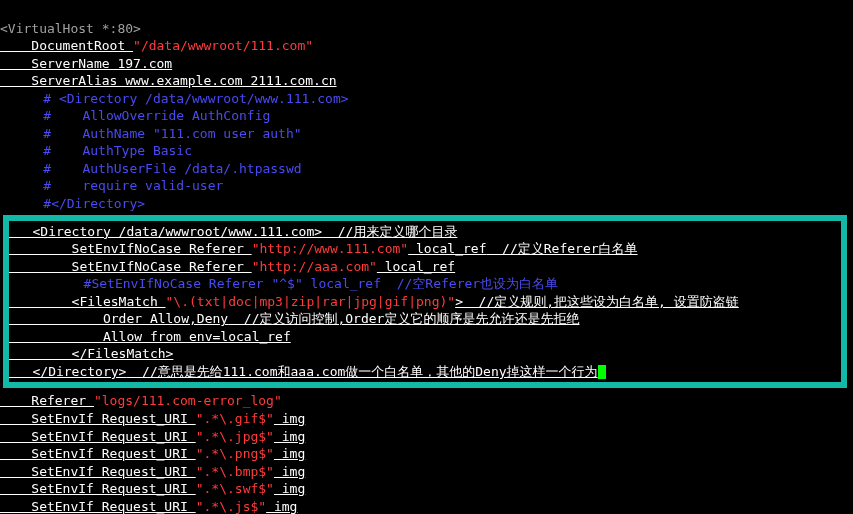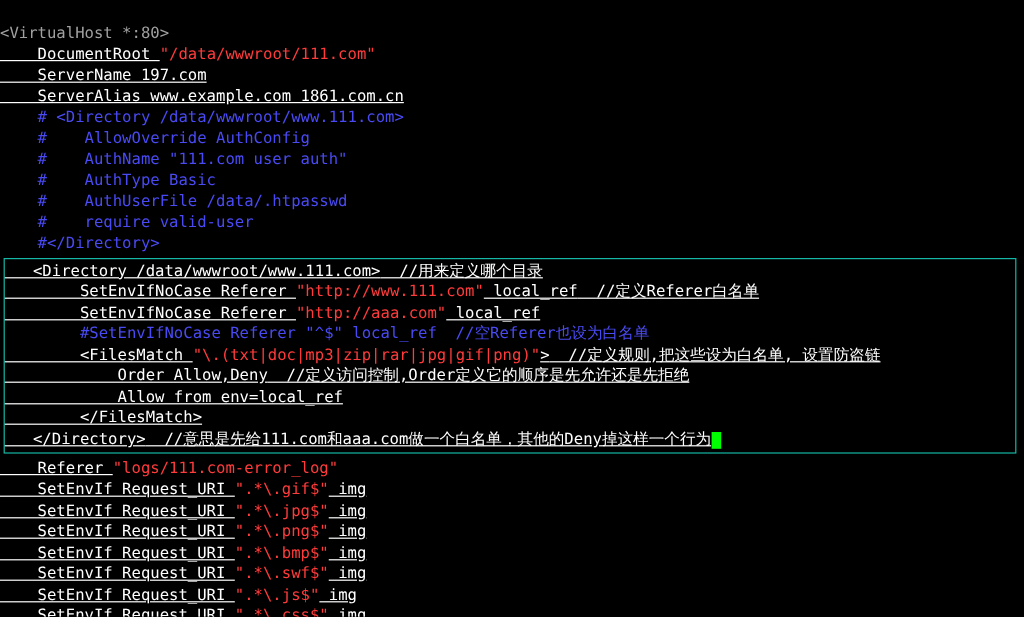--- a/index.html
+++ b/index.html
@@ -13,43 +13,43 @@
     width: 853px;
     height: 514px;
     overflow: hidden;
   }
   .wrap {
     padding: 2px 0 0 0;
     white-space: pre;
   }
   .c-white { color: #ffffff; text-decoration: underline; }
   .c-red   { color: #ff3b3b; }
-  .c-blue  { color: #4a4af4; }
+  .c-blue  { color: #4a4af4; padding-left: 12px; }
   .c-gray  { color: #a0a0a0; margin-top: 12px; }
   .box {
-    border: 1px solid #14b8a6;
+    border: 6px solid #14b8a6;
     margin: 2px 6px 4px 3px;
     padding: 2px 0 2px 0;
   }
   .cursor {
     display: inline-block;
     width: 8px;
     height: 14px;
     background: #00ff00;
     vertical-align: text-bottom;
   }
 </style>
 </head>
 <body>
 
 <div class="wrap">
 <span class="c-gray">&lt;VirtualHost *:80&gt;</span>
 <span class="c-white">    DocumentRoot </span><span class="c-red">"/data/wwwroot/111.com"</span>
 <span class="c-white">    ServerName 197.com</span>
-<span class="c-white">    ServerAlias www.example.com 1861.com.cn</span>
+<span class="c-white">    ServerAlias www.example.com 2111.com.cn</span>
 <span class="c-blue">    # &lt;Directory /data/wwwroot/www.111.com&gt;</span>
 <span class="c-blue">    #    AllowOverride AuthConfig</span>
 <span class="c-blue">    #    AuthName "111.com user auth"</span>
 <span class="c-blue">    #    AuthType Basic</span>
 <span class="c-blue">    #    AuthUserFile /data/.htpasswd</span>
 <span class="c-blue">    #    require valid-user</span>
 <span class="c-blue">    #&lt;/Directory&gt;</span>
 <div class="box"><span class="c-white">   &lt;Directory /data/wwwroot/www.111.com&gt;</span><span class="c-white">  //用来定义哪个目录</span>
 <span class="c-white">        SetEnvIfNoCase Referer </span><span class="c-red">"http://www.111.com"</span><span class="c-white"> local_ref</span><span class="c-white">  //定义Referer白名单</span>
 <span class="c-white">        SetEnvIfNoCase Referer </span><span class="c-red">"http://aaa.com"</span><span class="c-white"> local_ref</span>

